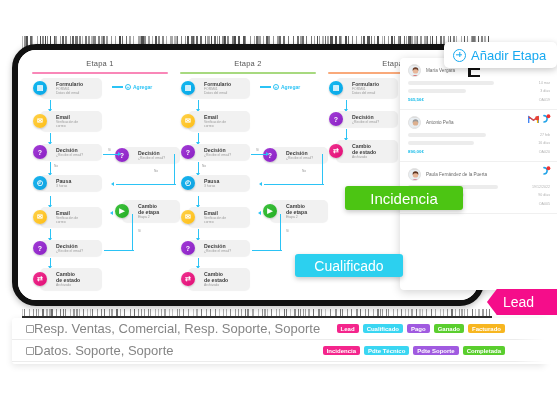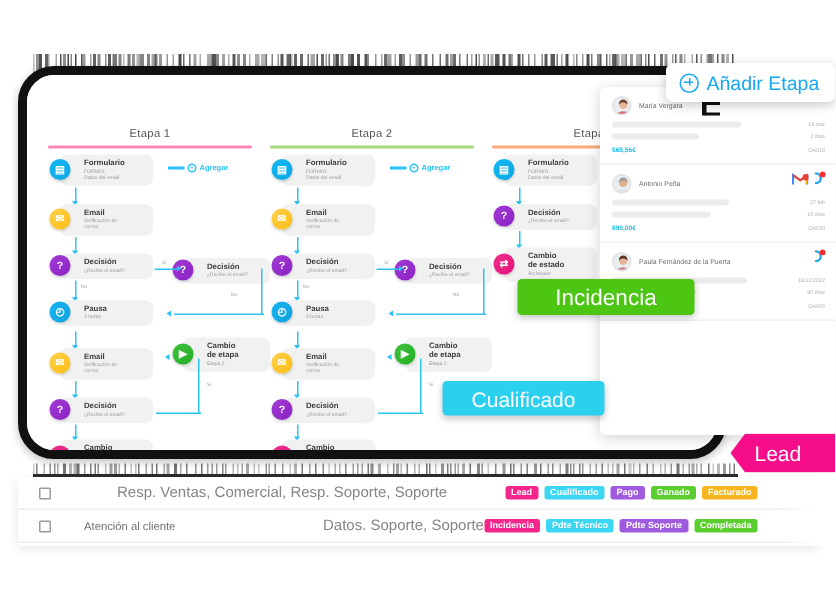--- a/index.html
+++ b/index.html
@@ -30,21 +30,21 @@
   .tablet{
     position:absolute; left:12px; top:44px; width:472px; height:262px;
     border:6px solid #111; border-radius:24px;
     background:#ffffff;
     box-shadow:0 2px 6px rgba(0,0,0,.25);
     overflow:hidden;
   }
   .tablet-inner{ position:absolute; inset:0; background:#fff; padding:6px 8px 0 8px; }
 
   
-  .cols{ display:flex; width:100%; height:100%;margin-top:25px; }
+  .cols{ display:flex; width:100%; height:100%; }
   .col{ position:relative; flex:1 1 33.33%; }
   .col-head{ text-align:center; font-size:7.5px; color:#555; letter-spacing:.2px; padding-top:3px;}
   .col-rule{ height:2px; margin:4px 6px 0 6px; border-radius:2px; }
 
   
   .flow{ position:relative; width:100%; height:205px; }
   .node{
     position:absolute;
     background:#f1f1f1; border-radius:5px;
     padding:3px 4px 3px 16px;
@@ -151,21 +151,21 @@
   
   .table{ position:absolute; left:12px; top:318px; width:533px; }
   .trow{
     display:flex; align-items:center; height:22px;
     border-bottom:1px solid #ececec; background:#fff;
   }
   .trow .cb{
     width:8px;height:8px;border:1px solid #9b9b9b; border-radius:1px; margin-left:14px; flex:none;
   }
   .t-name{ width:120px; margin-left:22px; font-size:7.5px; color:#6f6f6f; white-space:nowrap; }
-  .t-roles{ flex:1; font-size:10px; color:#858585; white-space:nowrap;margin-left:44px; }
+  .t-roles{ flex:1; font-size:13px; color:#858585; white-space:nowrap; }
   .tags{ display:flex; gap:4px; padding-right:40px; }
   .tag{
     font-size:6px; color:#fff; padding:1.5px 4px; border-radius:2px; white-space:nowrap; font-weight:600;
   }
   .right-fade{
     position:absolute; right:0; top:318px; width:42px; height:46px;
     background:linear-gradient(90deg,rgba(255,255,255,0),#fff 70%);
   }
   .tbl-shadow{
     position:absolute; left:12px; top:318px; width:533px; height:46px;
@@ -817,21 +817,20 @@
     <span class="tags">
       <span class="tag" style="background:#f4258c">Lead</span>
           <span class="tag" style="background:#3ad6f2">Cualificado</span>
           <span class="tag" style="background:#a05ae0">Pago</span>
           <span class="tag" style="background:#5ace2e">Ganado</span>
           <span class="tag" style="background:#f7b620">Facturado</span>
     </span>
   </div>
   <div class="trow">
     <span class="cb"></span>
-    <span class="t-name">Atención al cliente</span>
     <span class="t-roles">Datos. Soporte, Soporte</span>
     <span class="tags">
       <span class="tag" style="background:#f4258c">Incidencia</span>
           <span class="tag" style="background:#3ad6f2">Pdte Técnico</span>
           <span class="tag" style="background:#a05ae0">Pdte Soporte</span>
           <span class="tag" style="background:#5ace2e">Completada</span>
     </span>
   </div>
     </div>
   <div class="tbl-shadow"></div>

